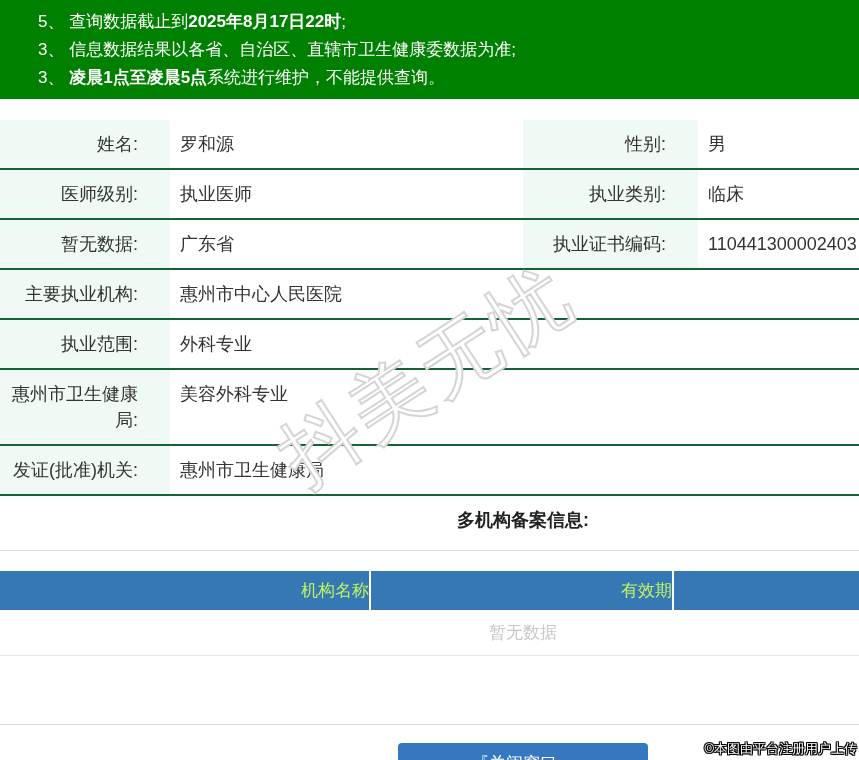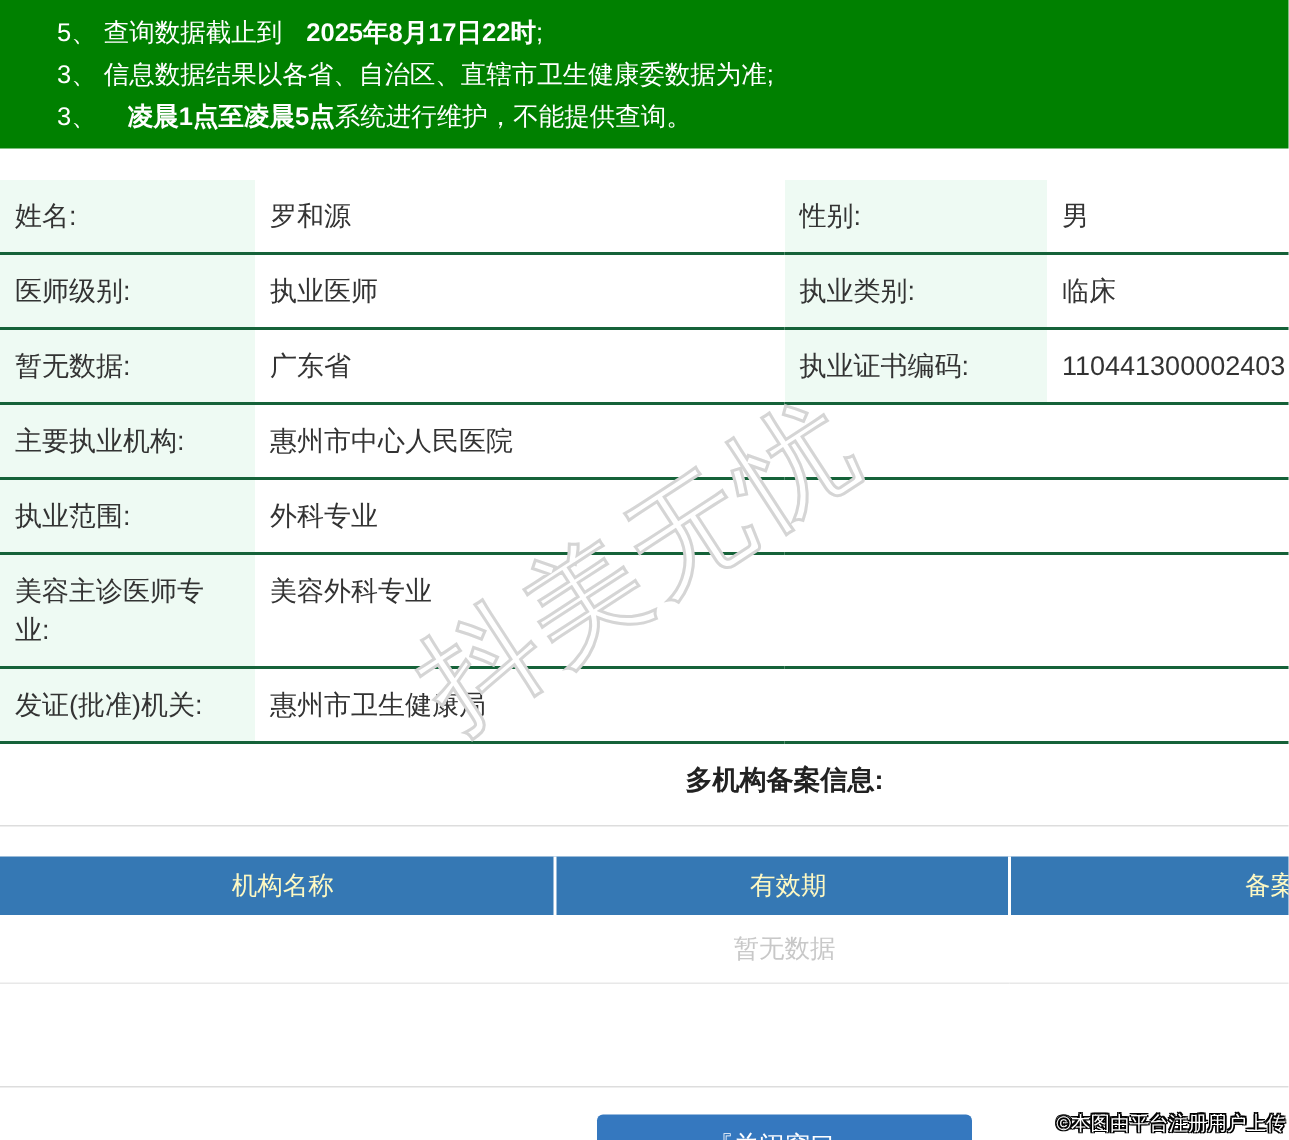--- a/index.html
+++ b/index.html
@@ -9,48 +9,48 @@
     color:#333;
   }
   .page { width:1046px; }
 
   
   .notice-banner {
     background:#008000; color:#fff;
     padding:8px 0 7px 38px; font-size:17px; line-height:28px;
   }
   .notice-line { white-space:nowrap; }
-  .notice-line b { font-weight:bold;margin-left:16px; }
+  .notice-line b { font-weight:bold; }
 
   
   table.info-table {
     width:1046px; margin-top:21px;
     border-collapse:collapse; table-layout:fixed;
     font-size:18px; color:#333;
   }
   table.info-table td {
     border-bottom:2px solid #156239;
     padding:11px 10px; line-height:26px; vertical-align:top;
     overflow:hidden;
   }
   table.info-table td.lbl {
-    background:#eefaf3; padding-right:20px;
+    background:#eefaf3; padding-right:32px;text-align:right;
   }
 
   
   .section-title {
     width:1046px; text-align:center; font-weight:bold; font-size:18px;
     padding:12px 0 18px 0; border-bottom:1px solid #dddddd; color:#222;
   }
   table.record-table {
     width:1046px; margin-top:20px; border-collapse:collapse; table-layout:fixed;
   }
   table.record-table th {
-    background:#3578b4; color:#fef9c3; font-weight:normal; font-size:17px;
-    text-align:center; padding:0 0 0 8px; height:39px;
+    background:#3578b4; color:#bef264; font-weight:normal; font-size:17px;
+    text-align:right; padding:0 0 0 8px; height:39px;
   }
   table.record-table th + th { border-left:2px solid #ffffff;margin-top:40px; }
   table.record-table td.empty-cell {
     text-align:center; color:#c8c8c8; font-size:17px; height:43px;
     border-bottom:1px solid #e8e8e8; vertical-align:middle;
   }
 
   
   .footer-sep { width:1046px; margin-top:68px; border-top:1px solid #dddddd; }
   .button-row { width:1046px; text-align:center; margin-top:18px; }
@@ -114,21 +114,21 @@
     </tr>
     <tr>
       <td class="lbl">主要执业机构:</td>
       <td colspan="3">惠州市中心人民医院</td>
     </tr>
     <tr>
       <td class="lbl">执业范围:</td>
       <td colspan="3">外科专业</td>
     </tr>
     <tr>
-      <td class="lbl">美容主诊医师专业:</td>
+      <td class="lbl">惠州市卫生健康局:</td>
       <td colspan="3">美容外科专业</td>
     </tr>
     <tr>
       <td class="lbl">发证(批准)机关:</td>
       <td colspan="3">惠州市卫生健康局</td>
     </tr>
   </tbody>
     </table>
 
   <div class="section-title">多机构备案信息:</div>

